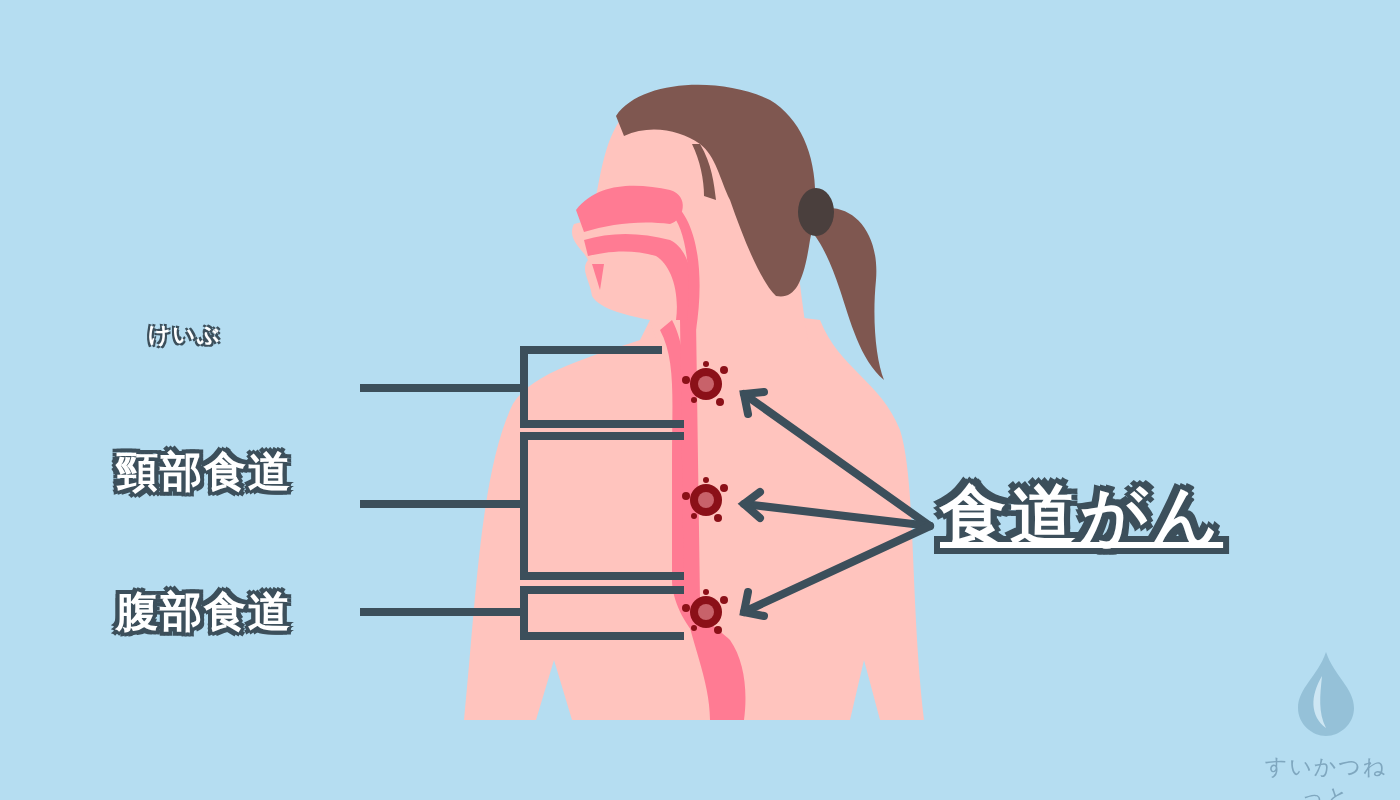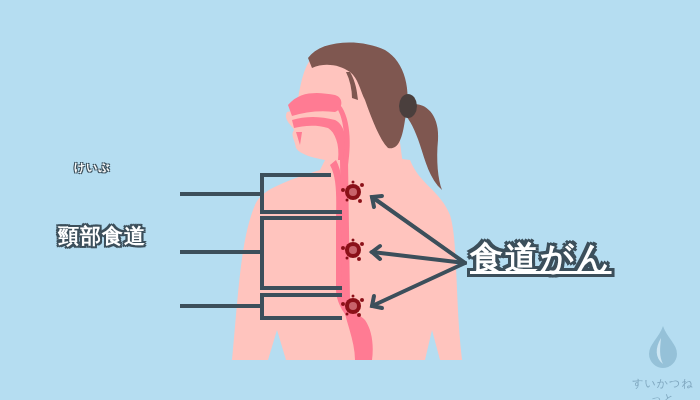--- a/index.html
+++ b/index.html
@@ -122,20 +122,21 @@
     </g>
 
     <g transform="translate(663,348)">
       <path d="M 0 -22 C -4 -10, -14 -4, -14 6 C -14 14, -7 20, 0 20 C 7 20, 14 14, 14 6 C 14 -4, 4 -10, 0 -22 Z" fill="#8fbcd4" opacity="0.85"></path>
       <path d="M -2 -10 C -8 0, -8 10, 0 16 C -4 8, -3 0, -2 -10 Z" fill="#cde6f3"></path>
     </g>
   </svg>
 
   <div class="ruby">けいぶ</div>
   <div class="label section-label" style="top:180px;margin-top:42px;">頸部食道</div>
+  <div class="label section-label" style="top:292px;">腹部食道</div>
   <div class="label big-label">食道がん</div>
 
   <div class="logo">
     <div style="height:46px;"></div>
     <div class="logo-jp">すいかつねっと</div>
 
   </div>
 </div>
 
 </body></html>

